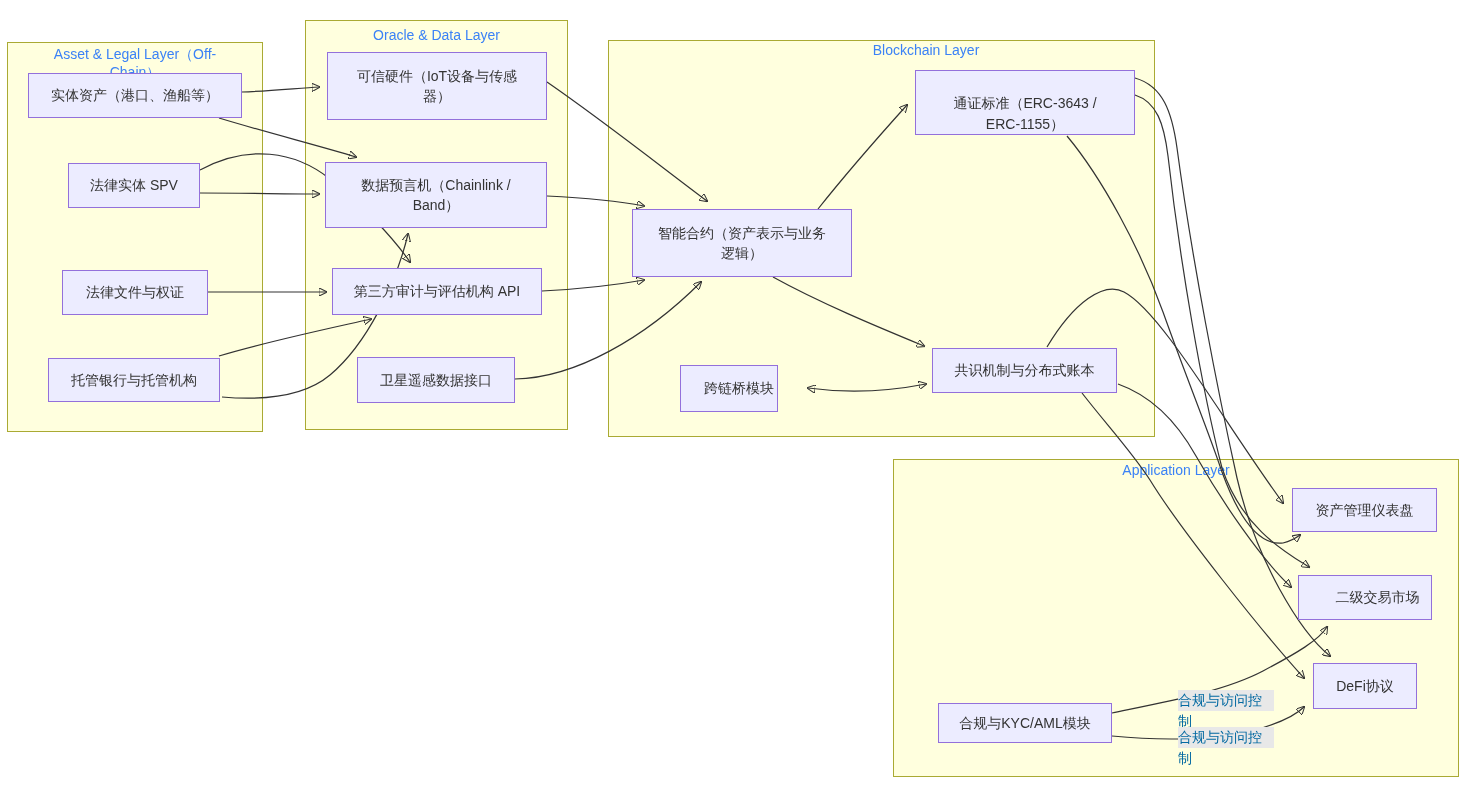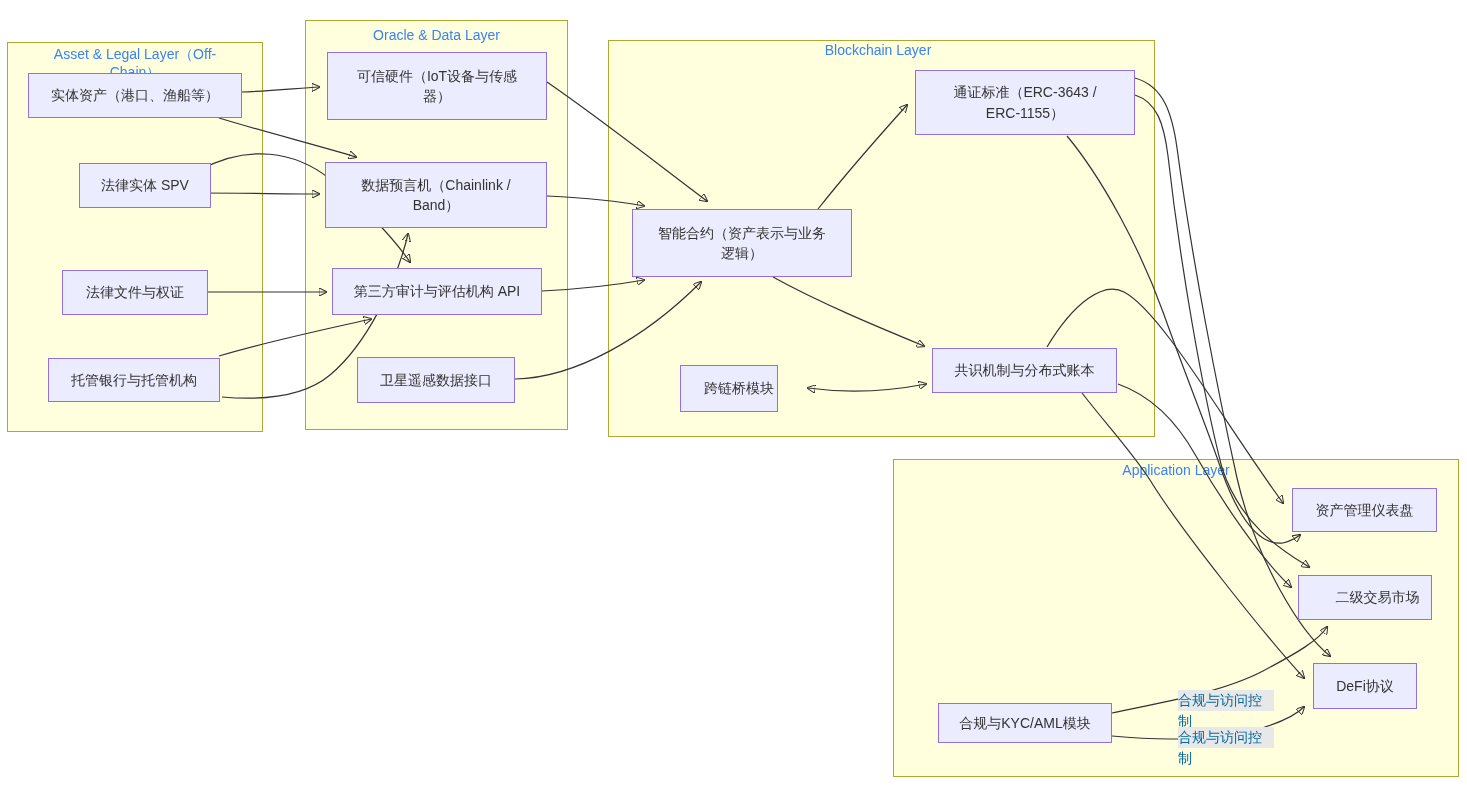--- a/index.html
+++ b/index.html
@@ -56,21 +56,21 @@
 
 <div id="canvas">
 
   <div class="layer" style="left:7px; top:42px; width:256px; height:390px;"></div>
   <div class="layer" style="left:305px; top:20px; width:263px; height:410px;"></div>
   <div class="layer" style="left:608px; top:40px; width:547px; height:397px;"></div>
   <div class="layer" style="left:893px; top:459px; width:566px; height:318px;"></div>
 
   <div class="layer-title" style="left:35px; top:45px; width:200px;">Asset &amp; Legal Layer（Off-Chain）</div>
   <div class="layer-title" style="left:335px; top:26px; width:203px;">Oracle &amp; Data Layer</div>
-  <div class="layer-title" style="left:778px; top:41px; width:200px;">Blockchain Layer</div>
+  <div class="layer-title" style="left:826px; top:41px; width:200px;">Blockchain Layer</div>
   <div class="layer-title" style="left:1076px; top:461px; width:200px;">Application Layer</div>
 
   <svg id="edges" width="1467" height="787" viewBox="0 0 1467 787">
     <defs>
       <marker id="arrow" viewBox="0 0 10 10" refX="8.5" refY="5" markerWidth="7" markerHeight="7" orient="auto-start-reverse">
         <path d="M0,0 L10,5 L0,10 z" fill="#333333" stroke="none"></path>
       </marker>
     </defs>
     <path d="M 242 92 C 270 91, 300 88, 319 87" marker-end="url(#arrow)"></path>
     <path d="M 219 118 C 265 132, 320 146, 356 157" marker-end="url(#arrow)"></path>
@@ -92,21 +92,21 @@
     <path d="M 1047 347 C 1074 302, 1104 281, 1124 292 C 1162 312, 1225 424, 1283 503" marker-end="url(#arrow)"></path>
     <path d="M 1118 384 C 1152 396, 1177 422, 1196 456 C 1222 502, 1262 560, 1291 587" marker-end="url(#arrow)"></path>
     <path d="M 1082 393 C 1106 424, 1132 452, 1150 480 C 1178 526, 1262 632, 1304 678" marker-end="url(#arrow)"></path>
     <path d="M 1112 713 C 1170 701, 1225 691, 1263 671 C 1297 653, 1319 640, 1327 627" marker-end="url(#arrow)"></path>
     <path d="M 1112 736 C 1163 741, 1216 740, 1252 731 C 1281 723, 1297 714, 1304 707" marker-end="url(#arrow)"></path>
   </svg>
 
   <div class="node" style="left:28px; top:73px; width:214px; height:45px;">
     <span class="inner">实体资产（港口、渔船等）</span>
     </div>
-  <div class="node" style="left:68px; top:163px; width:132px; height:45px;margin-left:11px;">
+  <div class="node" style="left:68px; top:163px; width:132px; height:45px;">
     <span class="inner">法律实体 SPV</span>
     </div>
   <div class="node" style="left:62px; top:270px; width:146px; height:45px;">
     <span class="inner">法律文件与权证</span>
     </div>
   <div class="node pad-wide" style="left:327px; top:52px; width:220px; height:68px;">
     <span class="inner">可信硬件（IoT设备与传感器）</span>
     </div>
 
   <div class="node" style="left:48px; top:358px; width:172px; height:44px;">
@@ -118,21 +118,21 @@
   <div class="node" style="left:332px; top:268px; width:210px; height:47px;">
     <span class="inner">第三方审计与评估机构 API</span>
     </div>
   <div class="node" style="left:357px; top:357px; width:158px; height:46px;">
     <span class="inner">卫星遥感数据接口</span>
     </div>
 
   <div class="node pad-wide" style="left:632px; top:209px; width:220px; height:68px;">
     <span class="inner">智能合约（资产表示与业务逻辑）</span>
     </div>
-  <div class="node pad-wide" style="left:915px; top:70px; width:220px; height:65px;">
+  <div class="node pad-wide" style="left:915px; top:70px; width:220px; height:65px;align-items:flex-end;">
     <span class="inner">通证标准（ERC-3643 / ERC-1155）</span>
     </div>
   <div class="node" style="left:680px; top:365px; width:98px; height:47px;padding-left:20px;">
     <span class="inner">跨链桥模块</span>
     </div>
   <div class="node" style="left:932px; top:348px; width:185px; height:45px;">
     <span class="inner">共识机制与分布式账本</span>
     </div>
 
   <div class="node" style="left:1292px; top:488px; width:145px; height:44px;">

